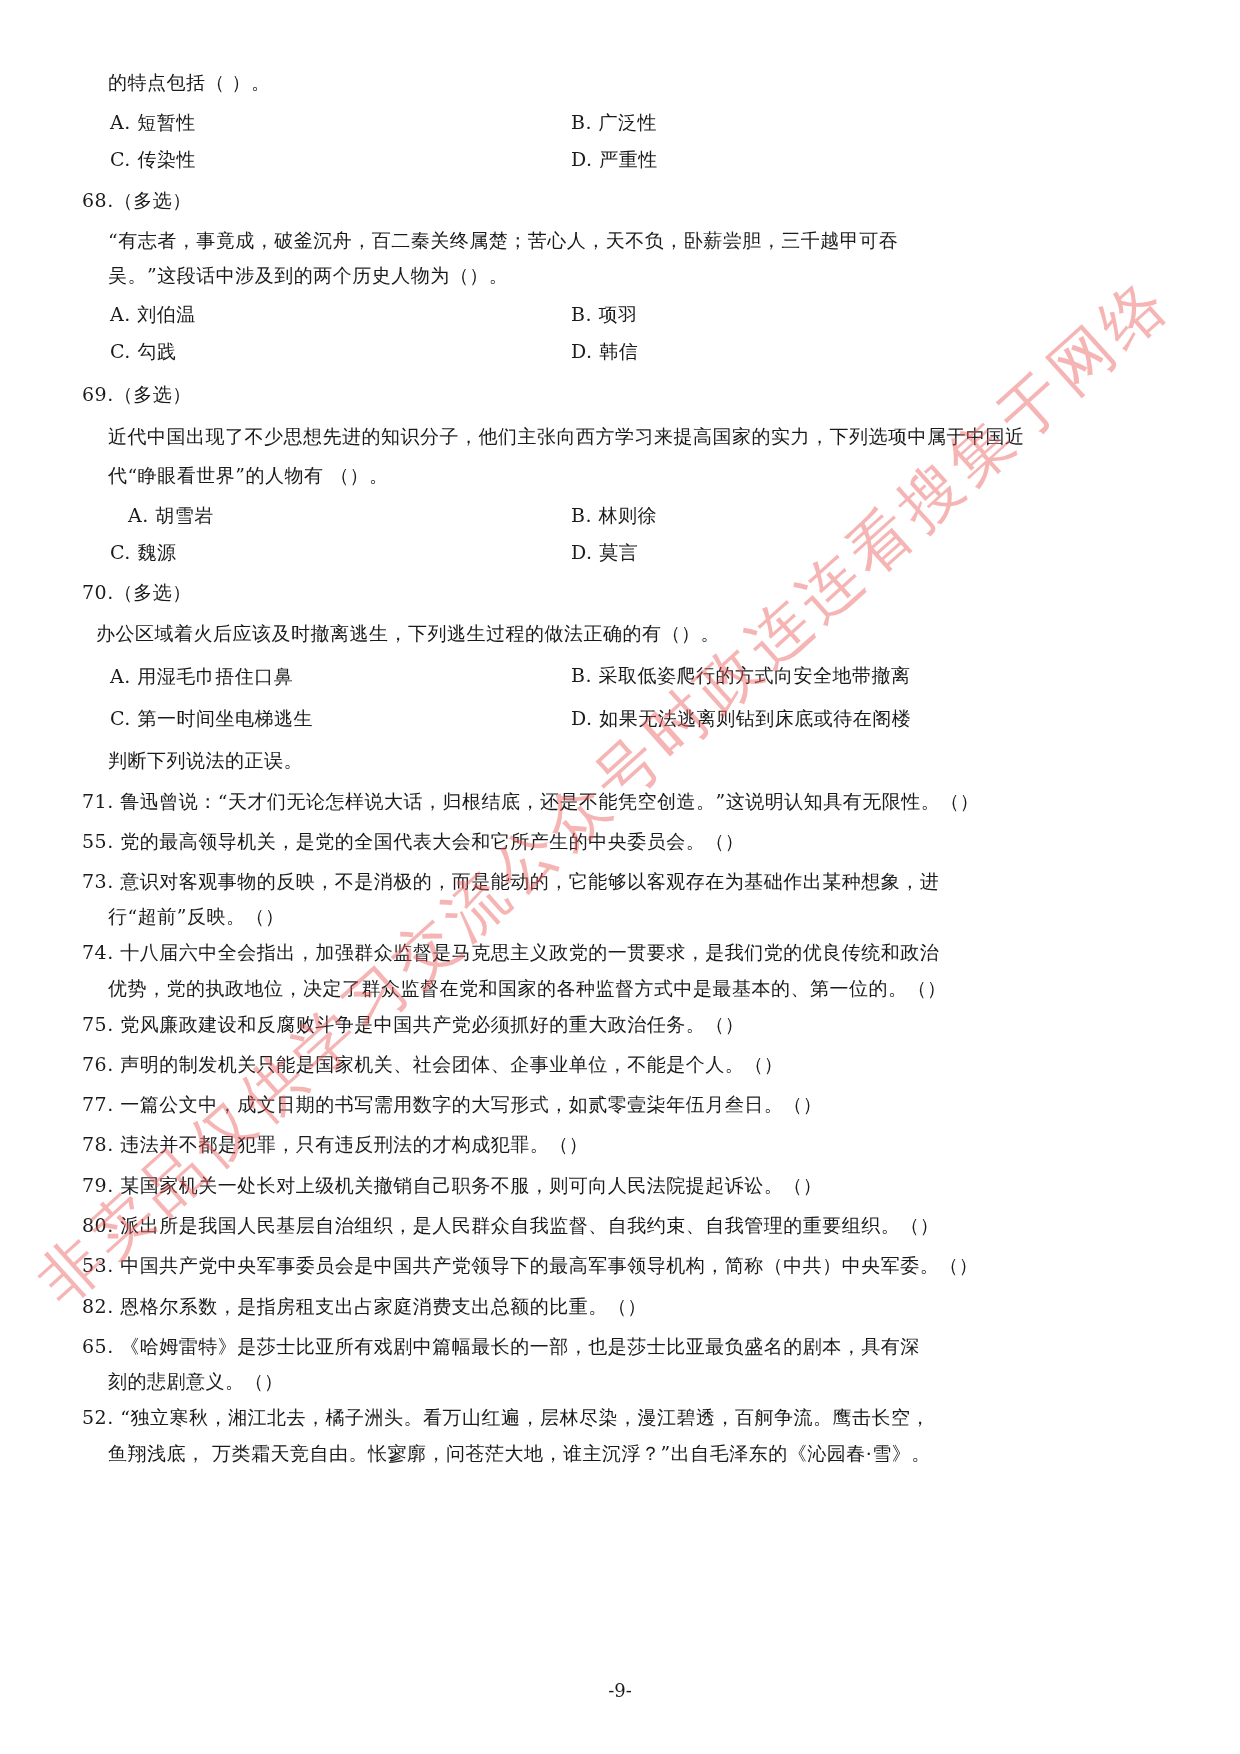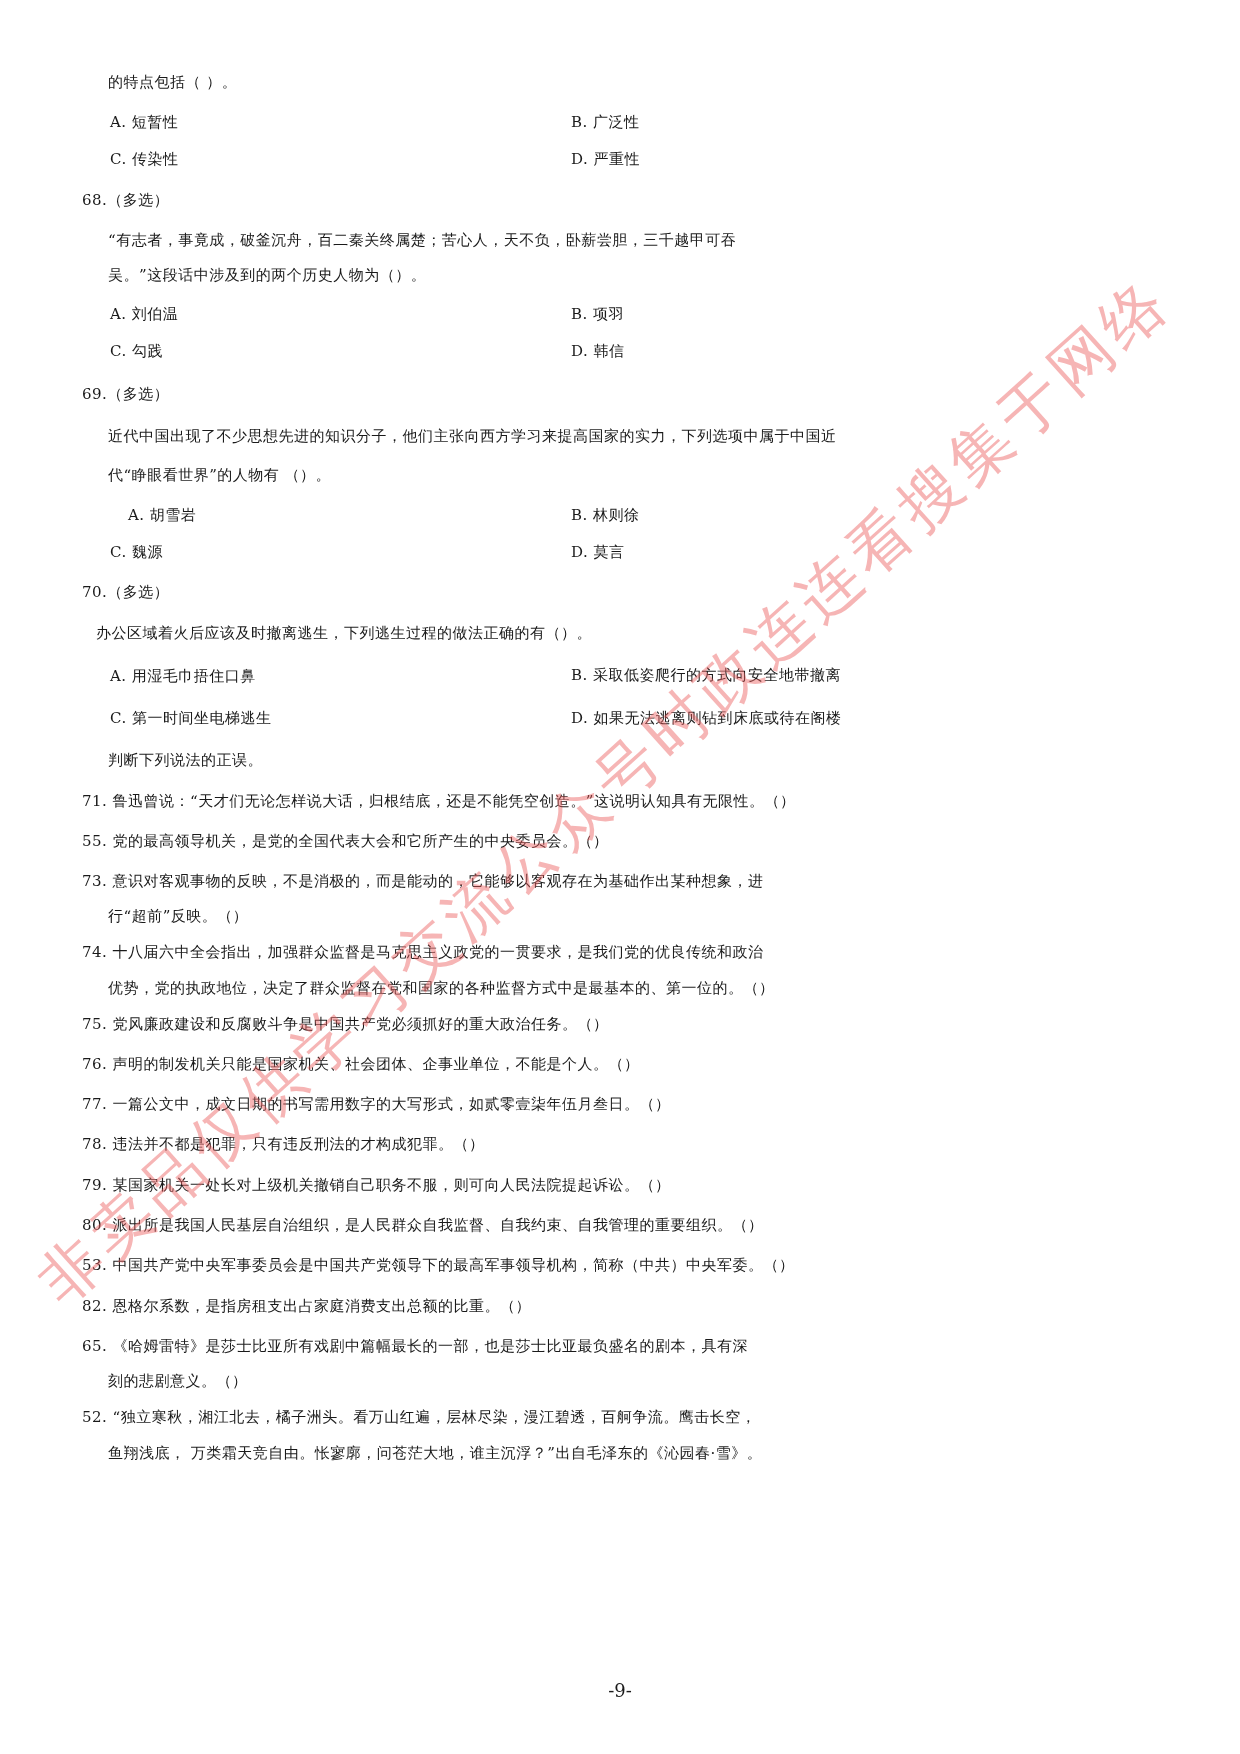--- a/index.html
+++ b/index.html
@@ -1,19 +1,19 @@
 <!DOCTYPE html>
 <html><head>
   <meta charset="utf-8">
   <style>
     html, body { margin: 0; padding: 0; background: #ffffff; }
     body { width: 1240px; height: 1754px; position: relative; overflow: hidden;
       font-family: "DejaVu Serif", "Liberation Serif", serif; color: #1a1a1a; }
     .page { position: absolute; left: 0; top: 0; width: 1240px; height: 1754px; }
-    .line { position: absolute; font-size: 15px; line-height: 24px; white-space: nowrap; letter-spacing: 0.5px; }
+    .line { position: absolute; font-size: 19px; line-height: 24px; white-space: nowrap; letter-spacing: 0.5px; }
     .bold { font-weight: normal; }
     .pagenum { position: absolute; left: 0; width: 1240px; text-align: center; top: 1680px; font-size: 18px; }
     .watermark { position: absolute; left: 20px; top: 1260px; transform-origin: 0 0; transform: rotate(-42deg);
       color: rgba(235, 90, 90, 0.45); font-size: 62px; letter-spacing: 6px; white-space: nowrap;
       font-family: "DejaVu Sans", sans-serif; pointer-events: none; }
   </style>
 </head>
 <body>
 
 <div class="page">

